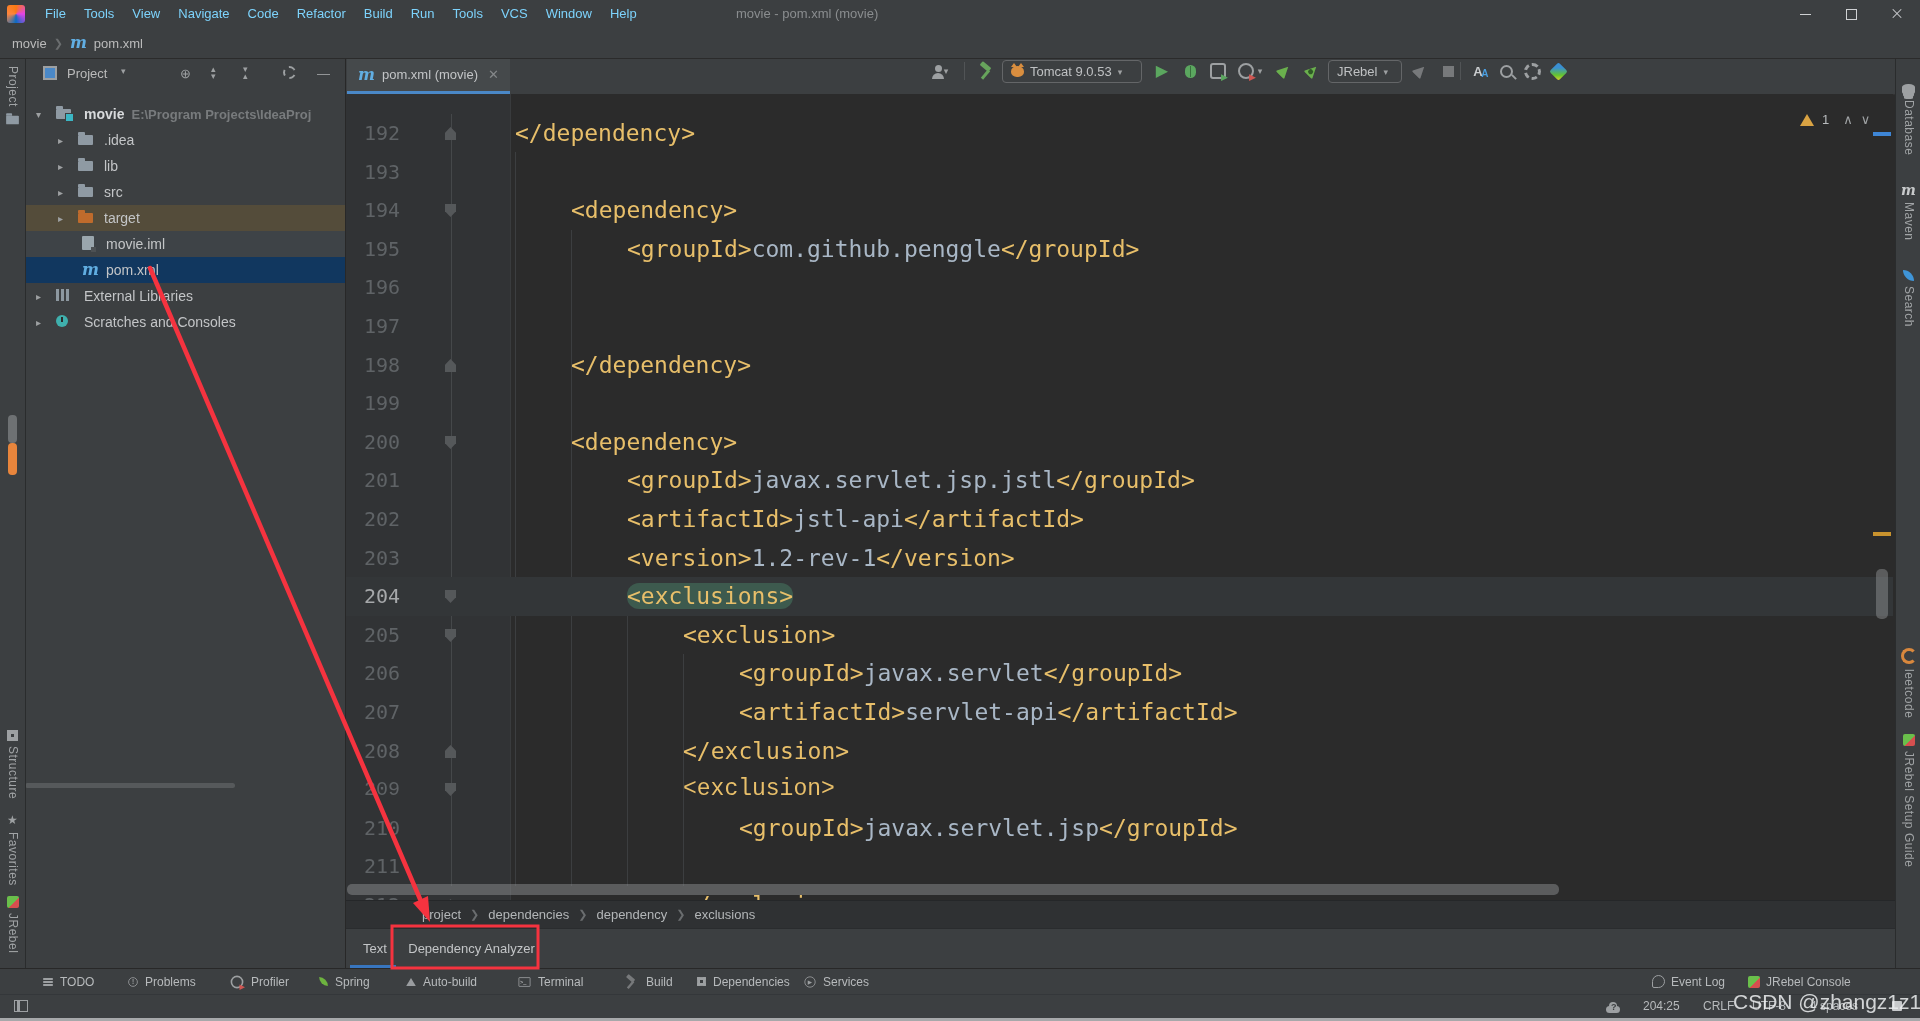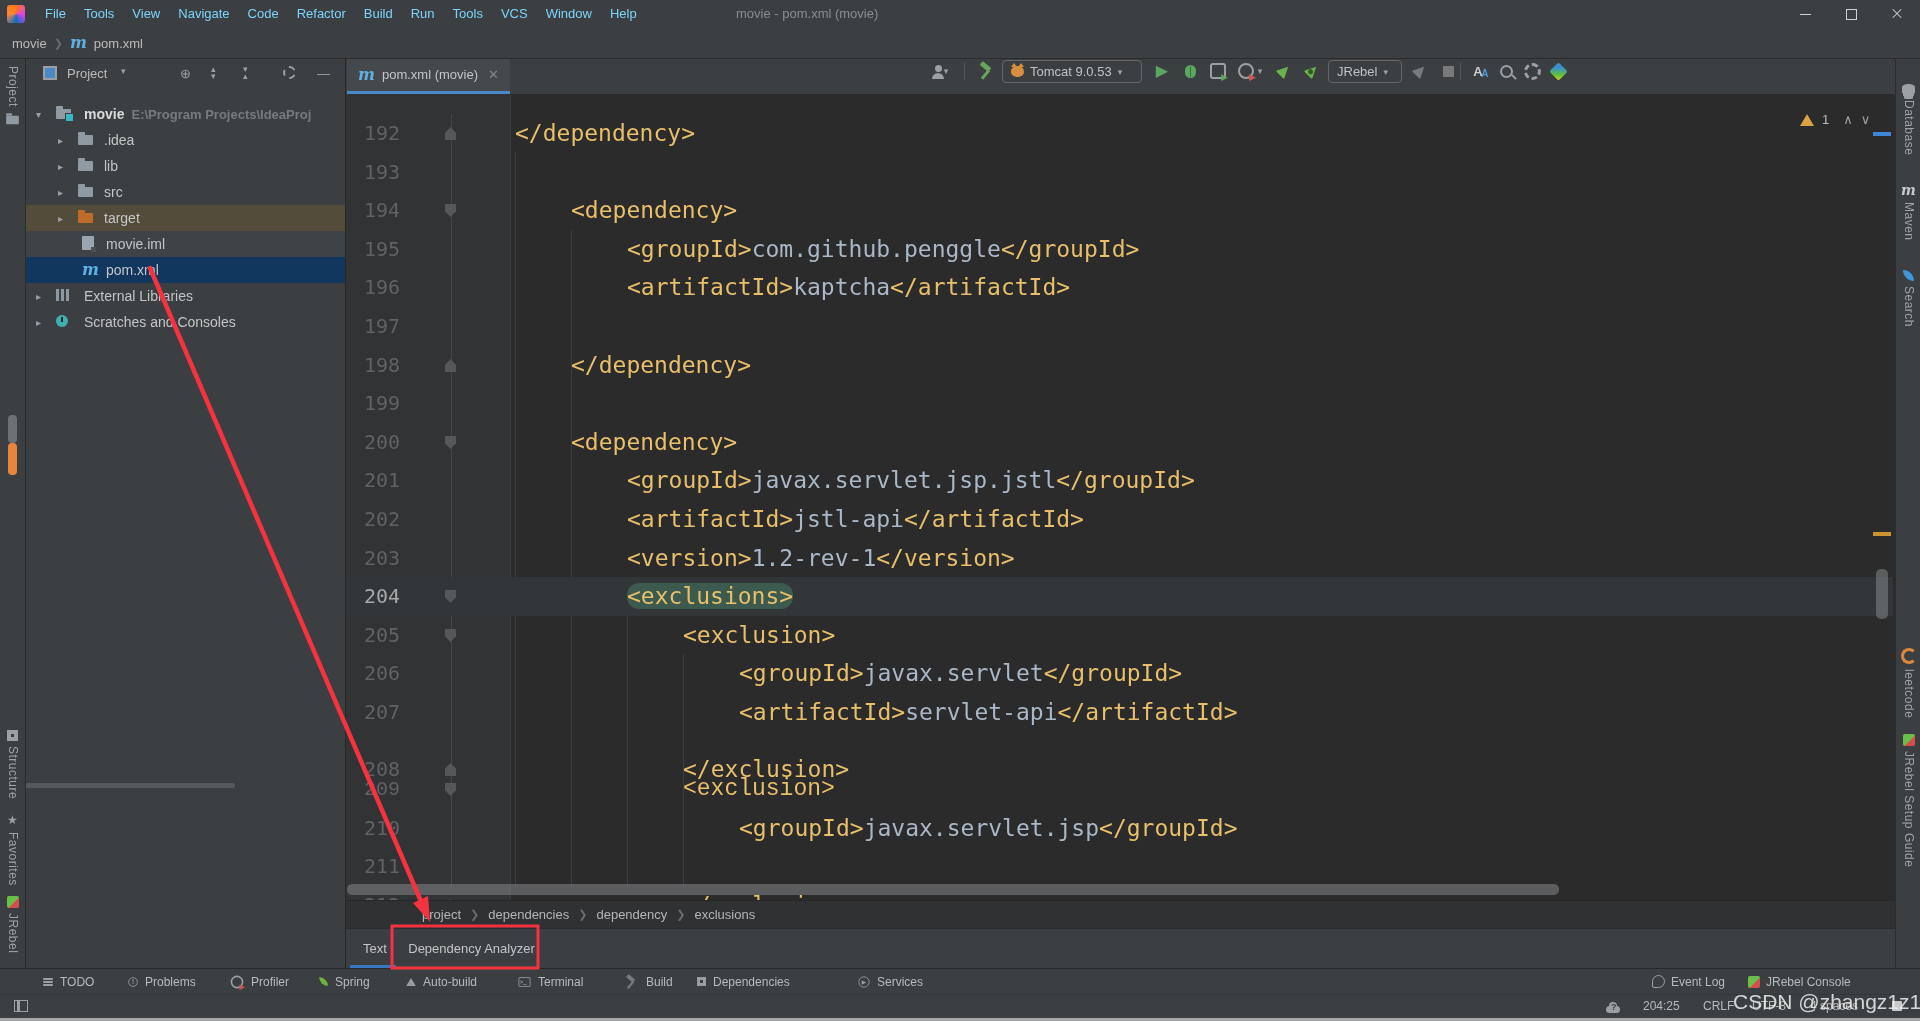--- a/index.html
+++ b/index.html
@@ -367,21 +367,20 @@
           <span class="num">194</span>
           <span class="fold d"></span>
           <span class="codetxt" style="left:226px"><span class="tag">&lt;dependency&gt;</span></span>
         </div>
         <div class="cl-row" style="top: 136px; padding-left: 32px;">
           <span class="num">195</span>
           <span class="codetxt" style="left:282px"><span class="tag">&lt;groupId&gt;</span><span class="val">com.github.penggle</span><span class="tag">&lt;/groupId&gt;</span></span>
         </div>
         <div class="cl-row" style="top: 174px;">
           <span class="num">196</span>
-          <span class="codetxt" style="left:282px"><span class="tag">&lt;artifactId&gt;</span><span class="val">kaptcha</span><span class="tag">&lt;/artifactId&gt;</span></span>
         </div>
         <div class="cl-row" style="top: 213px;">
           <span class="num">197</span>
         </div>
         <div class="cl-row" style="top: 252px;">
           <span class="num">198</span>
           <span class="fold u"></span>
           <span class="codetxt" style="left:226px"><span class="tag">&lt;/dependency&gt;</span></span>
         </div>
         <div class="cl-row" style="top: 290px;">
@@ -415,21 +414,21 @@
           <span class="codetxt" style="left:338px"><span class="tag">&lt;exclusion&gt;</span></span>
         </div>
         <div class="cl-row" style="top: 560px;">
           <span class="num">206</span>
           <span class="codetxt" style="left:394px"><span class="tag">&lt;groupId&gt;</span><span class="val">javax.servlet</span><span class="tag">&lt;/groupId&gt;</span></span>
         </div>
         <div class="cl-row" style="top: 599px;">
           <span class="num">207</span>
           <span class="codetxt" style="left:394px"><span class="tag">&lt;artifactId&gt;</span><span class="val">servlet-api</span><span class="tag">&lt;/artifactId&gt;</span></span>
         </div>
-        <div class="cl-row" style="top: 656px;">
+        <div class="cl-row" style="top: 638px;">
           <span class="num">208</span>
           <span class="fold u"></span>
           <span class="codetxt" style="left:338px"><span class="tag">&lt;/exclusion&gt;</span></span>
         </div>
         <div class="cl-row" style="top: 676px; font-family: Liberation Mono, monospace;">
           <span class="num">209</span>
           <span class="fold d"></span>
           <span class="codetxt" style="left:338px"><span class="tag">&lt;exclusion&gt;</span></span>
         </div>
         <div class="cl-row" style="top: 715px;">
@@ -504,21 +503,21 @@
         <span>Terminal</span>
       </div>
       <div class="st-item" style="left: 622px;">
         <span class="ic ic-hammer gray" style="transform:scale(.8)"></span>
         <span>Build</span>
       </div>
       <div class="st-item" style="left: 696px;">
         <span class="ic ic-grid" style="transform:scale(.8)"></span>
         <span>Dependencies</span>
       </div>
-      <div class="st-item" style="left: 857px; justify-content: center;">
+      <div class="st-item" style="left: 803px; justify-content: center;">
         <span class="ic ic-svc" style="transform:scale(.8)">▶</span>
         <span>Services</span>
       </div>
     </div>
   <div id="st-right">
       <div class="st-item" style="left: 1652px;">
         <span class="ic ic-elog"></span>
         <span>Event Log</span>
       </div>
       <div class="st-item" style="left: 1748px;">

